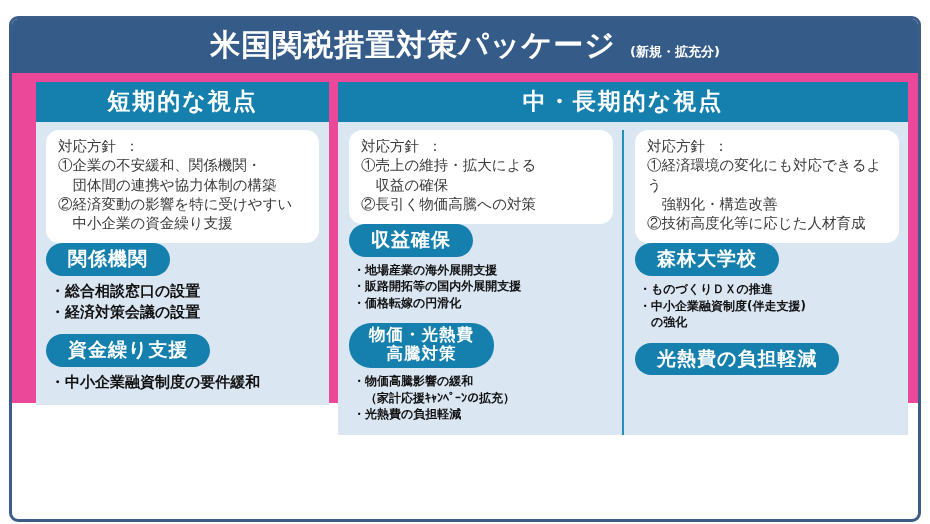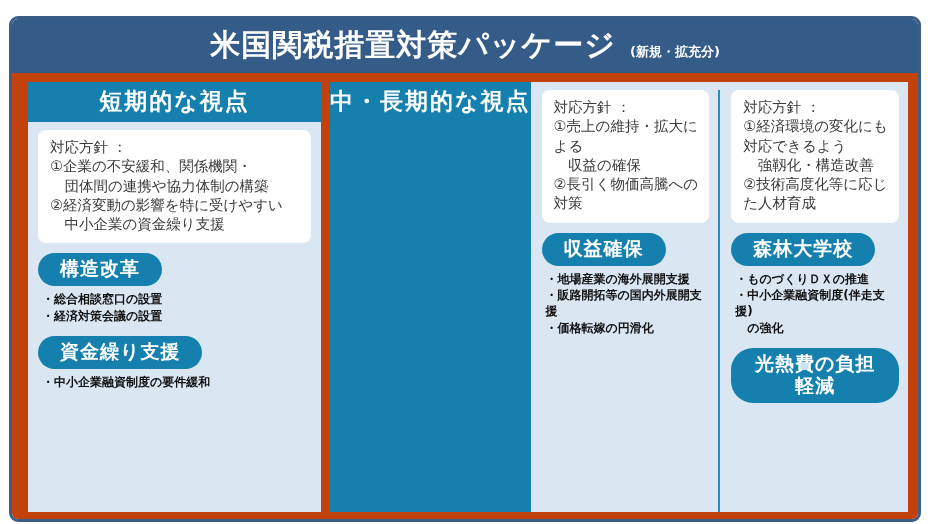--- a/index.html
+++ b/index.html
@@ -42,29 +42,29 @@
     font-weight: bold;
     align-self: flex-end;
     padding-bottom: 10px;
     margin-left: 14px;
     letter-spacing: 0px;
   }
 
   
   .body-area {
     position: relative;
-    height: 449px;
-    background: #c2410c;
-    padding: 9px 10px 10px 16px;
+    height: 330px;
+    background: #ec4899;
+    padding: 9px 10px 10px 24px;
     display: flex;
     gap: 9px;
   }
 
   .col-short { width: 293px; display: flex; flex-direction: column; }
-  .col-long  { flex: 1; display: flex; flex-direction: row; }
+  .col-long  { flex: 1; display: flex; flex-direction: column; }
 
   .sec-header {
     background: #1580ae;
     color: #ffffff;
     font-size: 23px;
     font-weight: bold;
     text-align: center;
     letter-spacing: 2px;
     padding: 8px 0 9px 0;
     line-height: 1;
@@ -82,27 +82,27 @@
     flex: 1;
     padding: 0 9px 0 11px;
     display: flex;
     flex-direction: column;
   }
   .subcol + .subcol { border-left: 2px solid #2a8cb8; }
 
   
   .policy-box {
     background: #ffffff;
-    border-radius: 8px;
+    border-radius: 13px;
     padding: 8px 10px 9px 12px;
     color: #3a3a3a;
     font-size: 14.5px;
     line-height: 1.33;
     white-space: pre-line;
-    margin-bottom: 10px;
+    font-family: Liberation Mono, monospace;
   }
   .policy-box.tall { min-height: 100px; }
 
   
   .pill {
     display: inline-block;
     background: #1580ae;
     color: #ffffff;
     font-size: 19px;
     font-weight: bold;
@@ -113,21 +113,21 @@
     white-space: pre-line;
     text-align: center;
     margin-bottom: 5px;
   }
   .pill.two-line { padding: 3px 20px 4px 20px; font-size: 16.5px; }
 
   .pill-wrap { display: flex; }
 
   .bullets {
     color: #111111;
-    font-size: 12px;
+    font-size: 15px;
     font-weight: bold;
     line-height: 1.37;
     white-space: pre-line;
     margin-bottom: 12px;
     padding-left: 4px;
   }
   .bullets.small { font-size: 12px; }
 
   .blk { display: flex; flex-direction: column; }
   .spacer { flex: 1; }
@@ -149,21 +149,21 @@
       <div class="panel panel-single">
 
         <div class="policy-box tall">対応方針 ：
 ①企業の不安緩和、関係機関・
 　団体間の連携や協力体制の構築
 ②経済変動の影響を特に受けやすい
 　中小企業の資金繰り支援</div>
 
         <div class="blk">
           <div class="pill-wrap">
-            <div class="pill">構造改革</div>
+            <div class="pill">関係機関</div>
           </div>
           <div class="bullets">・総合相談窓口の設置
 ・経済対策会議の設置</div>
         </div>
 
         <div class="blk">
           <div class="pill-wrap">
             <div class="pill">資金繰り支援</div>
           </div>
           <div class="bullets">・中小企業融資制度の要件緩和</div>
@@ -185,20 +185,29 @@
 
           <div class="blk">
             <div class="pill-wrap">
               <div class="pill">収益確保</div>
             </div>
             <div class="bullets small">・地場産業の海外展開支援
 ・販路開拓等の国内外展開支援
 ・価格転嫁の円滑化</div>
           </div>
 
+          <div class="blk">
+            <div class="pill-wrap">
+              <div class="pill two-line">物価・光熱費
+高騰対策</div>
+            </div>
+            <div class="bullets small">・物価高騰影響の緩和
+　（家計応援ｷｬﾝﾍﾟｰﾝの拡充）
+・光熱費の負担軽減</div>
+          </div>
 
           <div class="spacer"></div>
         </div>
 
         <div class="subcol">
           <div class="policy-box">対応方針 ：
 ①経済環境の変化にも対応できるよう
 　強靱化・構造改善
 ②技術高度化等に応じた人材育成</div>
 

